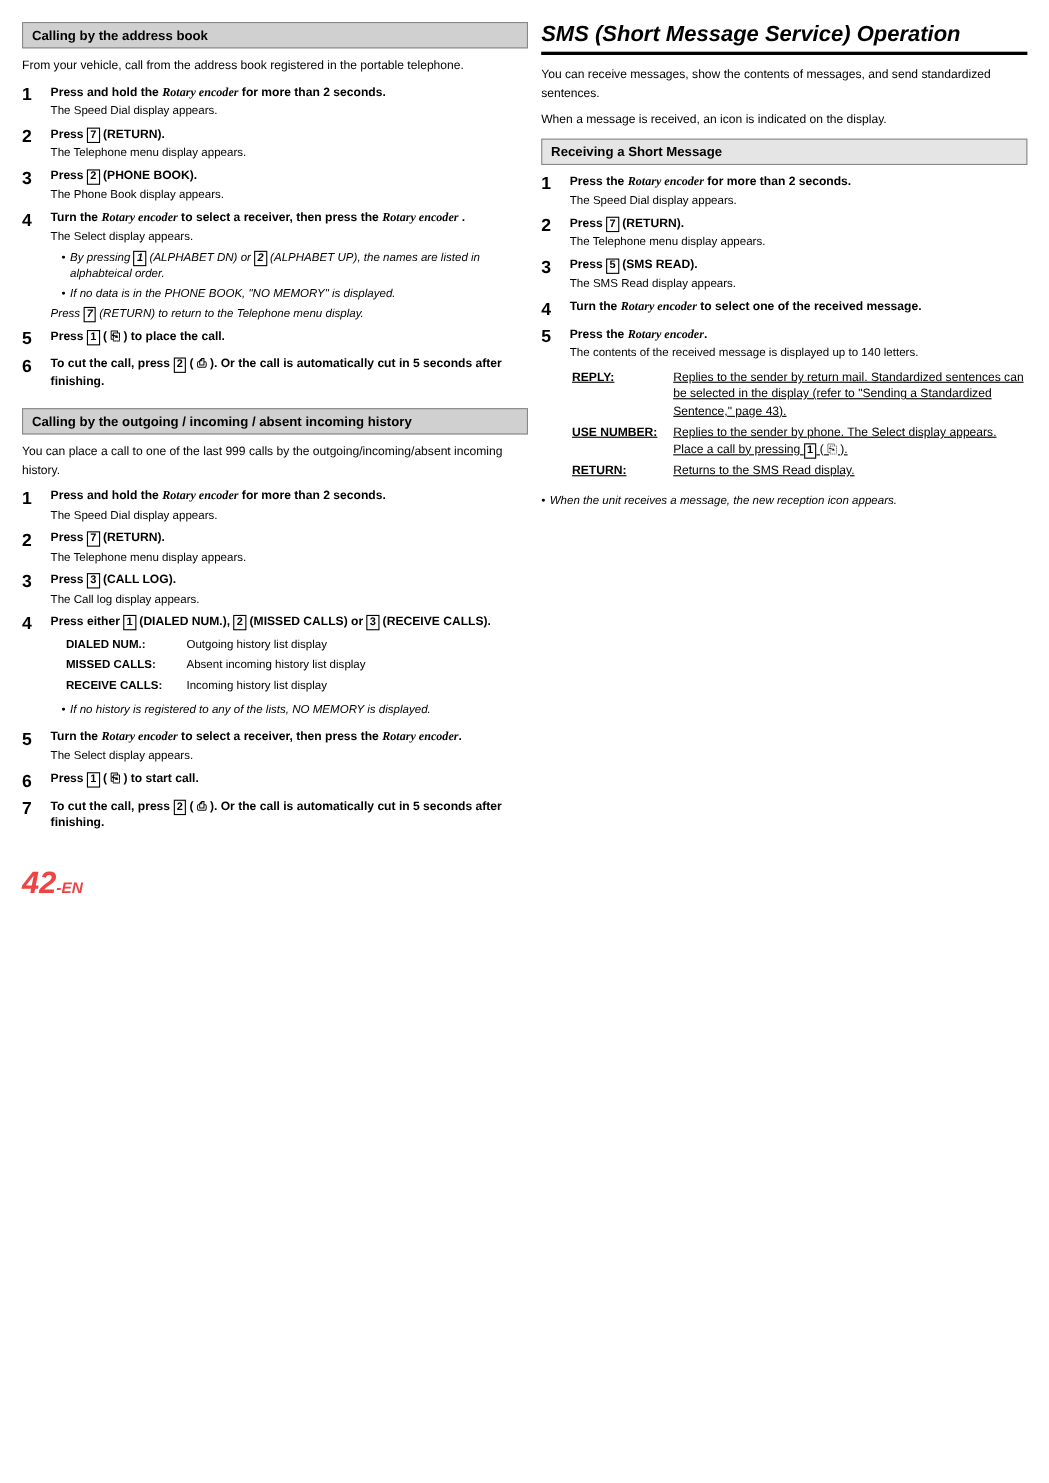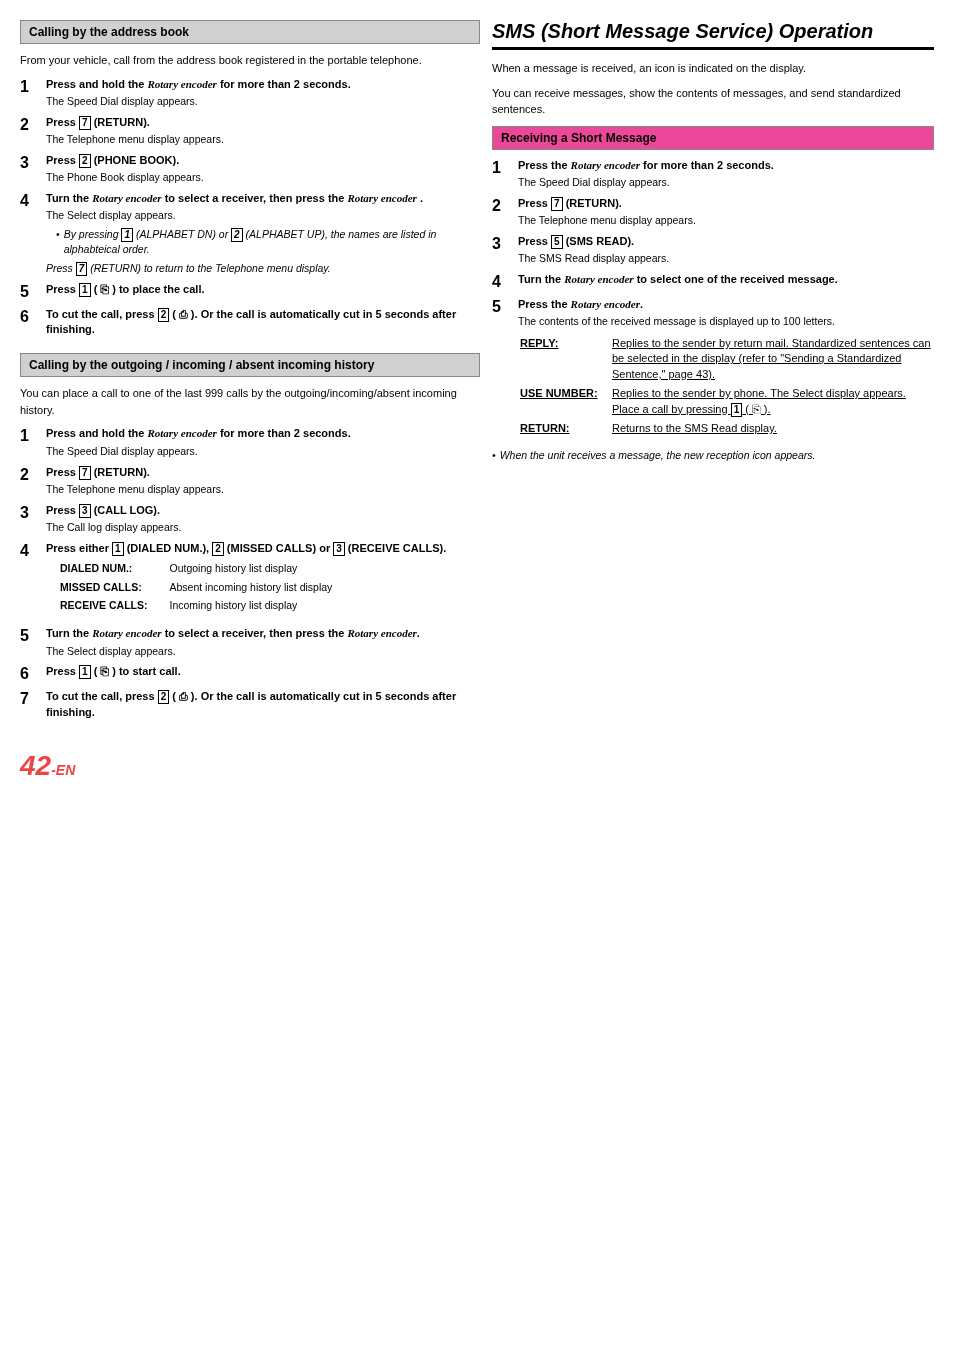--- a/index.html
+++ b/index.html
@@ -26,21 +26,21 @@
     }
     .section-header {
       background: #d0d0d0;
       border: 1px solid #888;
       padding: 4px 8px;
       font-weight: bold;
       font-size: 12px;
       margin-bottom: 8px;
     }
     .section-header-right {
-      background: #ec4899;
+      background: #e5e5e5;
       border: 1px solid #888;
       padding: 4px 8px;
       font-weight: bold;
       font-size: 12px;
       margin-bottom: 8px;
     }
     h1.page-title {
       font-size: 20px;
       font-weight: bold;
       border-bottom: 3px solid #000;
@@ -214,20 +214,23 @@
     </div>
 
     <div class="step">
       <div class="step-num">4</div>
       <div class="step-content">
         <p><strong>Turn the <span class="rotary">Rotary encoder</span> to select a receiver, then press the <span class="rotary">Rotary encoder</span> .</strong></p>
         <p class="sub-note">The Select display appears.</p>
         <ul class="bullet-list">
           <li>
               <span class="italic-bullet"><em>By pressing <span class="key-box">1</span> <em>(ALPHABET DN)</em> or <span class="key-box">2</span> <em>(ALPHABET UP), the names are listed in alphabteical order.</em></em></span>
+            </li>
+          <li>
+              <span class="italic-bullet"><em>If no data is in the PHONE BOOK, "NO MEMORY" is displayed.</em></span>
             </li>
         </ul>
         <p class="sub-note-italic"><em>Press <span class="key-box">7</span> <em>(RETURN)</em> to return to the Telephone menu display.</em></p>
       </div>
     </div>
 
     <div class="step">
       <div class="step-num">5</div>
       <div class="step-content">
         <p><strong>Press <span class="key-box">1</span> ( ⎘ ) to place the call.</strong></p>
@@ -283,20 +286,25 @@
             <tr>
               <td class="label-col"><strong>MISSED CALLS:</strong></td>
               <td>Absent incoming history list display</td>
             </tr>
             <tr>
               <td class="label-col"><strong>RECEIVE CALLS:</strong></td>
               <td>Incoming history list display</td>
             </tr>
           </tbody>
             </table>
+          <ul class="bullet-list">
+            <li>
+                <span class="italic-bullet"><em>If no history is registered to any of the lists, NO MEMORY is displayed.</em></span>
+              </li>
+          </ul>
         </div>
       </div>
 
       <div class="step">
         <div class="step-num">5</div>
         <div class="step-content">
           <p><strong>Turn the <span class="rotary">Rotary encoder</span> to select a receiver, then press the <span class="rotary">Rotary encoder</span>.</strong></p>
           <p class="sub-note">The Select display appears.</p>
         </div>
       </div>
@@ -319,22 +327,22 @@
     <div class="page-num">
       <em>42<span>-EN</span></em>
     </div>
 
   </div>
 
   <div class="right-col">
 
     <h1 class="page-title">SMS (Short Message Service) Operation</h1>
 
+    <p class="intro-text">You can receive messages, show the contents of messages, and send standardized sentences.</p>
     <p class="intro-text">When a message is received, an icon is indicated on the display.</p>
-    <p class="intro-text">You can receive messages, show the contents of messages, and send standardized sentences.</p>
 
     <div class="section-header-right">Receiving a Short Message</div>
 
     <div class="step">
       <div class="step-num">1</div>
       <div class="step-content">
         <p><strong>Press the <span class="rotary">Rotary encoder</span> for more than 2 seconds.</strong></p>
         <p class="sub-note">The Speed Dial display appears.</p>
       </div>
     </div>
@@ -359,21 +367,21 @@
       <div class="step-num">4</div>
       <div class="step-content">
         <p><strong>Turn the <span class="rotary">Rotary encoder</span> to select one of the received message.</strong></p>
       </div>
     </div>
 
     <div class="step">
       <div class="step-num">5</div>
       <div class="step-content">
         <p><strong>Press the <span class="rotary">Rotary encoder</span>.</strong></p>
-        <p class="sub-note">The contents of the received message is displayed up to 100 letters.</p>
+        <p class="sub-note">The contents of the received message is displayed up to 140 letters.</p>
         <table class="table-reply" style="margin-top:4px;">
           <tbody>
               <tr>
             <td class="label-col"><strong>REPLY:</strong></td>
             <td>Replies to the sender by return mail. Standardized sentences can be selected in the display (refer to "Sending a Standardized Sentence," page 43).</td>
           </tr>
           <tr>
             <td class="label-col"><strong>USE NUMBER:</strong></td>
             <td>Replies to the sender by phone. The Select display appears. Place a call by pressing <span class="key-box">1</span> ( ⎘ ).</td>
           </tr>

